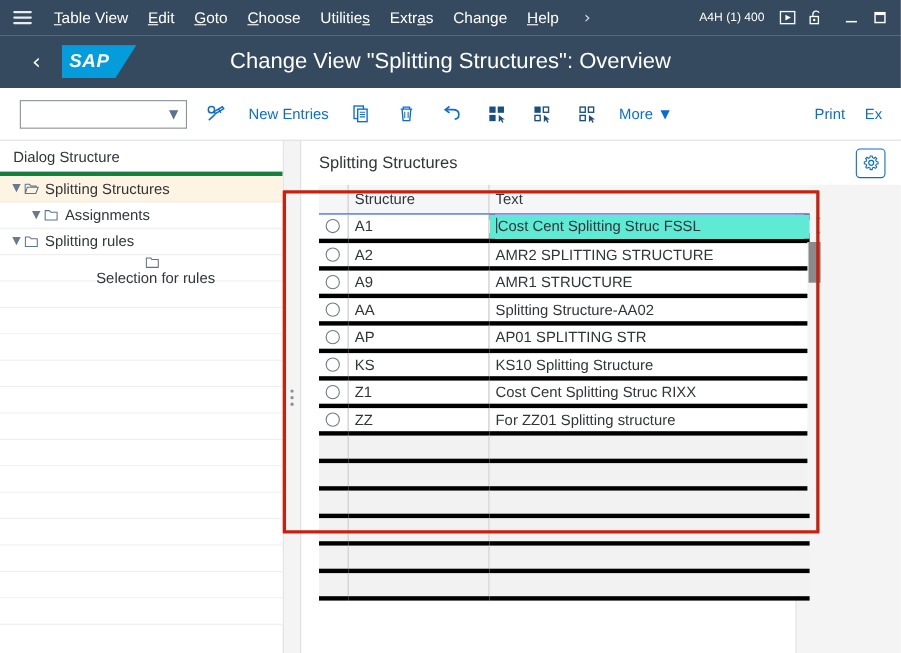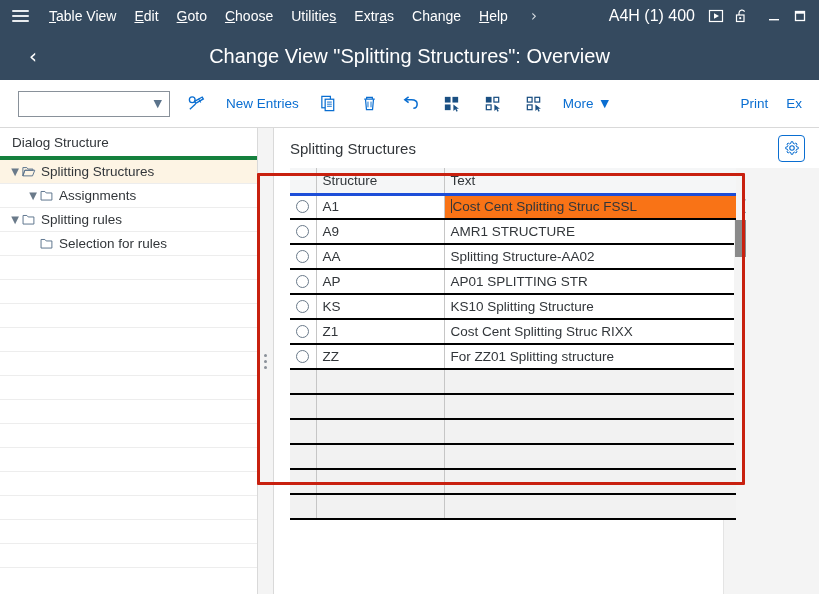--- a/index.html
+++ b/index.html
@@ -39,21 +39,21 @@
     cursor: pointer;
     white-space: nowrap;
   }
   .menu-item .uline { text-decoration: underline; }
   .menu-chevron {
     padding: 0 12px 0 14px;
     font-size: 15px; color: #d8dee3; cursor: pointer;
     font-family: "DejaVu Sans", sans-serif;
   }
   .sysid {
-    font-size: 16px; color: #ffffff;
+    font-size: 11px; color: #ffffff;
     white-space: nowrap; padding: 0 8px 0 0;
   }
   .tb-icon {
     width: 26px; height: 22px;
     display: inline-flex; align-items: center; justify-content: center;
     cursor: pointer;
   }
   .win-btns { display: flex; align-items: center; margin-left: 6px; }
   .win-btn {
     width: 26px; height: 24px;
@@ -223,51 +223,51 @@
     width: 446px;
   }
   table.grid {
     border-collapse: collapse;
     width: 446px;
     table-layout: fixed;
     font-size: 13.5px;
     color: #32363a;
   }
   table.grid th, table.grid td {
-    border-bottom: 2px solid #000000;
+    border-bottom: 4px solid #000000;
     border-right: 1px solid #c6c6c6;
     height: 25px;
     padding: 0 0 0 6px;
     text-align: left;
     font-weight: normal;
     vertical-align: middle;
     overflow: hidden;
     white-space: nowrap;
   }
   table.grid th {
     background: #f5f6f7;
     color: #32363a;
-    border-bottom: 3px solid #1d4ed8;
+    border-bottom: 1px solid #1d4ed8;
     height: 26px;
   }
   .col-radio { width: 26px; border-right: 1px solid #c6c6c6 !important; padding: 0 !important; }
   .col-struct { width: 128px; }
   .col-text { width: 292px; border-right: none !important; }
   .radio {
     width: 13px; height: 13px;
     border: 1px solid #6a7a8a;
     border-radius: 50%;
     margin: 0 auto;
     background: #fff;
     cursor: pointer;
   }
   tr.datarow { background: #ffffff; }
   tr.emptyrow td { background: #f2f2f2; height: 25px; }
   td.active-cell {
-    background: #f97316;
+    background: #5eead4;
     position: relative;
     padding-left: 6px;
   }
   
   .brk {
     position: absolute; width: 6px; height: 6px;
     border-color: #1a1a1a; border-style: solid; border-width: 0;
   }
   .brk.tl { left: -1px; top: -1px; border-left-width: 1.5px; border-top-width: 1.5px; }
   .brk.tr { right: -1px; top: -1px; border-right-width: 1.5px; border-top-width: 1.5px; }
@@ -364,20 +364,24 @@
       <svg width="16" height="16" viewBox="0 0 16 16">
           <rect x="3.5" y="3.5" width="9" height="9" fill="none" stroke="#fff" stroke-width="1.3"></rect>
           <rect x="3.5" y="3.5" width="9" height="2.2" fill="#fff"></rect>
         </svg>
     </div>
   </div>
 </div>
 
 <div class="titlebar">
   <div class="back-arrow">‹</div>
+  <div class="sap-logo">
+    <div class="shape"></div>
+    <div class="txt">SAP</div>
+  </div>
   <div class="title-text">Change View "Splitting Structures": Overview</div>
 </div>
 
 <div class="toolbar">
   <div class="combo">
     <span class="chev">▼</span>
   </div>
   <div class="tb-sep"></div>
   <div class="tbtn icononly">
     <svg width="19" height="19" viewBox="0 0 20 20">
@@ -466,21 +470,21 @@
         </div>
         <div class="tree-row" style="padding-left: 8px;">
           <span class="tw">▼</span>
           <span class="folder">
             <svg width="14" height="13" viewBox="0 0 16 14">
               <path d="M1.2 12.2 V2.4 H5.6 L7.1 4.1 H13.6 V12.2 Z" fill="none" stroke="#5b738b" stroke-width="1.1" stroke-linejoin="round"></path>
             </svg>
           </span>
           <span>Splitting rules</span>
         </div>
-        <div class="tree-row" style="padding-left: 26px;">
+        <div class="tree-row" style="padding-left: 26px; flex-direction: column;">
           <span class="tw"></span>
           <span class="folder">
             <svg width="14" height="13" viewBox="0 0 16 14">
               <path d="M1.2 12.2 V2.4 H5.6 L7.1 4.1 H13.6 V12.2 Z" fill="none" stroke="#5b738b" stroke-width="1.1" stroke-linejoin="round"></path>
             </svg>
           </span>
           <span>Selection for rules</span>
         </div>
       </div>
     <div id="left-empty-rows">
@@ -534,20 +538,27 @@
               <td class="col-radio">
                 <div class="radio"></div>
               </td>
               <td class="col-struct">A1</td>
               <td class="col-text active-cell"><span class="caret"></span><span>Cost Cent Splitting Struc FSSL</span><span class="brk tl"></span><span class="brk tr"></span><span class="brk bl"></span><span class="brk br"></span></td>
             </tr>
             <tr class="datarow">
               <td class="col-radio">
                 <div class="radio"></div>
               </td>
+              <td class="col-struct">A2</td>
+              <td class="col-text">AMR2 SPLITTING STRUCTURE</td>
+            </tr>
+            <tr class="datarow">
+              <td class="col-radio">
+                <div class="radio"></div>
+              </td>
               <td class="col-struct">A9</td>
               <td class="col-text">AMR1 STRUCTURE</td>
             </tr>
             <tr class="datarow">
               <td class="col-radio">
                 <div class="radio"></div>
               </td>
               <td class="col-struct">AA</td>
               <td class="col-text">Splitting Structure-AA02</td>
             </tr>

